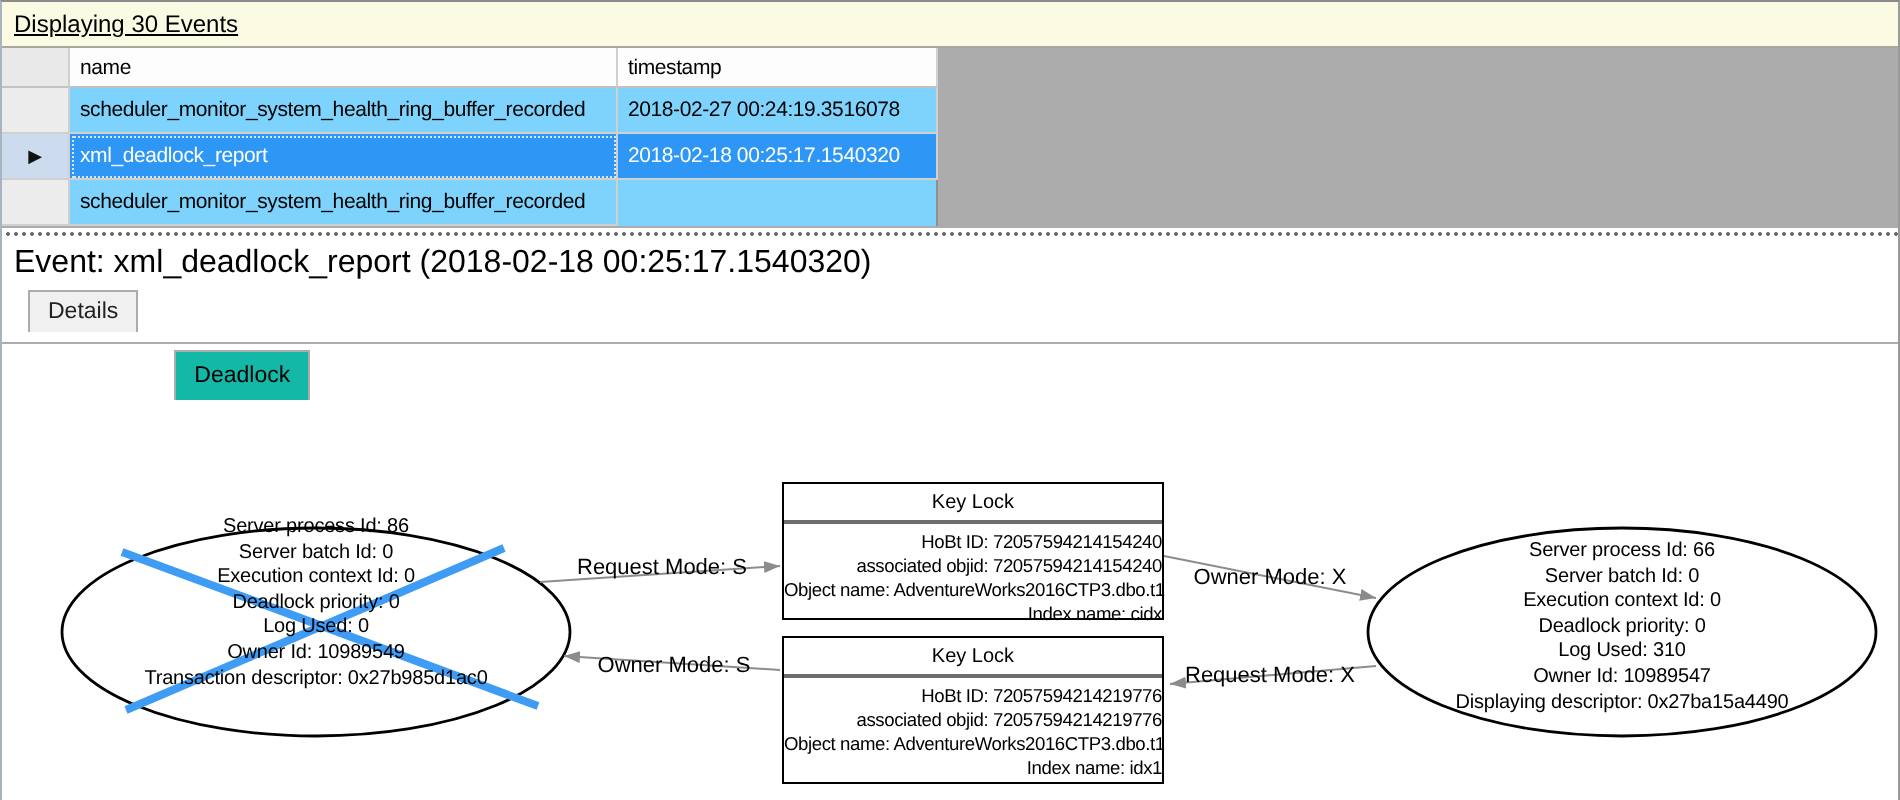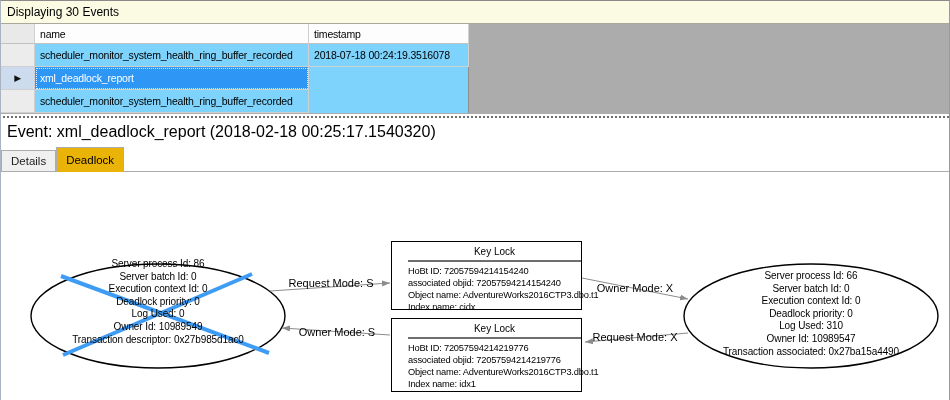--- a/index.html
+++ b/index.html
@@ -5,21 +5,21 @@
   * { margin:0; padding:0; box-sizing:border-box; }
   html,body { font-family:"Liberation Sans", sans-serif; }
   .app {
     width:950px; height:400px; background:#fff; position:relative; overflow:hidden;
     border-top:1px solid #8a8a8a; border-left:1px solid #aab4c0; border-right:1px solid #9a9a9a;
     display:flex; flex-direction:column;
   }
   
   .events-header {
     height:23px; line-height:22px; background:#fbfbe3; border-bottom:1px solid #a8a89c;
-    font-size:12px; color:#000; padding-left:6px; flex:0 0 auto;
+    font-size:12px; color:#000; padding-left:6px; flex:0 0 auto;text-decoration:underline;
   }
   
   .grid-zone { height:90px; background:#acacac; position:relative; flex:0 0 auto; }
   .grid {
     position:absolute; top:0; left:0; width:468px; background:#7dd3fc;
     border-right:1px solid #8f8f8f; font-size:10.5px; letter-spacing:-0.2px;
   }
   .grid-row { display:grid; grid-template-columns:34px 274px 160px; }
   .grid-row.header { height:20px; }
   .grid-row.data { height:23px; }
@@ -36,64 +36,65 @@
   .row-marker { font-size:9px; color:#111; }
   
   .splitter {
     height:5px; flex:0 0 auto; background-color:#fff;
     background-image:radial-gradient(circle, #6e6e6e 0.9px, transparent 1.1px);
     background-size:4px 4px; background-position:1px 1px;
   }
   
   .event-line { height:26px; line-height:25px; font-size:16px; padding-left:6px; background:#fff; flex:0 0 auto; color:#000; }
   
-  .tab-strip { height:26px; flex:0 0 auto; display:flex; align-items:flex-end; padding-left:0; background:#fff; position:relative; z-index:2; }
+  .tab-strip { height:26px; flex:0 0 auto; display:flex; align-items:flex-start; padding-left:13px; background:#fff; position:relative; z-index:2;gap:18px; }
   .tab { font-size:11.5px; padding:0 9px; display:flex; align-items:center; cursor:default; }
   .tab.inactive { height:21px; background:#f0f0f0; border:1px solid #acacac; border-bottom:none; color:#222; }
-  .tab.active { height:25px; background:#eab308; border:1px solid #acacac; border-bottom:none; margin-bottom:-1px; color:#000; }
+  .tab.active { height:25px; background:#14b8a6; border:1px solid #acacac; border-bottom:none; margin-bottom:-1px; color:#000;margin-top:30px; }
   
   .canvas { flex:1 1 auto; position:relative; background:#fff; border-top:1px solid #acacac; }
   .canvas svg { position:absolute; top:0; left:0; }
   .node-text {
     position:absolute; text-align:center; font-size:10px; line-height:12.6px;
     color:#000; letter-spacing:-0.1px; pointer-events:none;
   }
-  .lock-box { position:absolute; border:1px solid #000; background:#fff;padding-left:16px; }
+  .lock-box { position:absolute; border:1px solid #000; background:#fff; }
   .lock-title {
     height:20px; line-height:19px; text-align:center; font-size:10px;
     border-bottom:2px solid #6e6e6e; color:#000;
   }
-  .lock-body { text-align:left; font-size:9.3px; line-height:12px; padding-top:3px; letter-spacing:-0.2px; white-space:nowrap; color:#000; }
+  .lock-body { text-align:right; font-size:9.3px; line-height:12px; padding-top:3px; letter-spacing:-0.2px; white-space:nowrap; color:#000; }
   .lock-body div { overflow:visible; }
   .edge-label { font-size:11px; fill:#000; text-anchor:middle; }
 </style>
 </head>
 <body>
 
 <div class="app">
 
   <div class="events-header">Displaying 30 Events</div>
 
   <div class="grid-zone">
     <div class="grid">
       <div class="grid-row header">
         <div class="cell selector"></div>
         <div class="cell">name</div>
         <div class="cell">timestamp</div>
       </div>
       <div class="grid-row data">
         <div class="cell selector"></div>
         <div class="cell name-cell">scheduler_monitor_system_health_ring_buffer_recorded</div>
-        <div class="cell">2018-07-18 00:24:19.3516078</div>
+        <div class="cell">2018-02-27 00:24:19.3516078</div>
       </div>
       <div class="grid-row data selected">
         <div class="cell selector">
           <span class="row-marker">▶</span>
         </div>
         <div class="cell name-cell">xml_deadlock_report</div>
+        <div class="cell">2018-02-18 00:25:17.1540320</div>
       </div>
       <div class="grid-row data">
         <div class="cell selector"></div>
         <div class="cell name-cell">scheduler_monitor_system_health_ring_buffer_recorded</div>
       </div>
     </div>
   </div>
 
   <div class="splitter"></div>
 
@@ -139,21 +140,21 @@
       <div>Transaction descriptor: 0x27b985d1ac0</div>
     </div>
 
     <div class="node-text" style="left:690px; top:98px; width:240px;">
       <div>Server process Id: 66</div>
       <div>Server batch Id: 0</div>
       <div>Execution context Id: 0</div>
       <div>Deadlock priority: 0</div>
       <div>Log Used: 310</div>
       <div>Owner Id: 10989547</div>
-      <div>Transaction associated: 0x27ba15a4490</div>
+      <div>Displaying descriptor: 0x27ba15a4490</div>
     </div>
 
     <div class="lock-box" style="left:390px; top:69px; width:191px; height:69px;">
       <div class="lock-title">Key Lock</div>
       <div class="lock-body">
         <div>HoBt ID: 72057594214154240</div>
         <div>associated objid: 72057594214154240</div>
         <div>Object name: AdventureWorks2016CTP3.dbo.t1</div>
         <div>Index name: cidx</div>
       </div>

